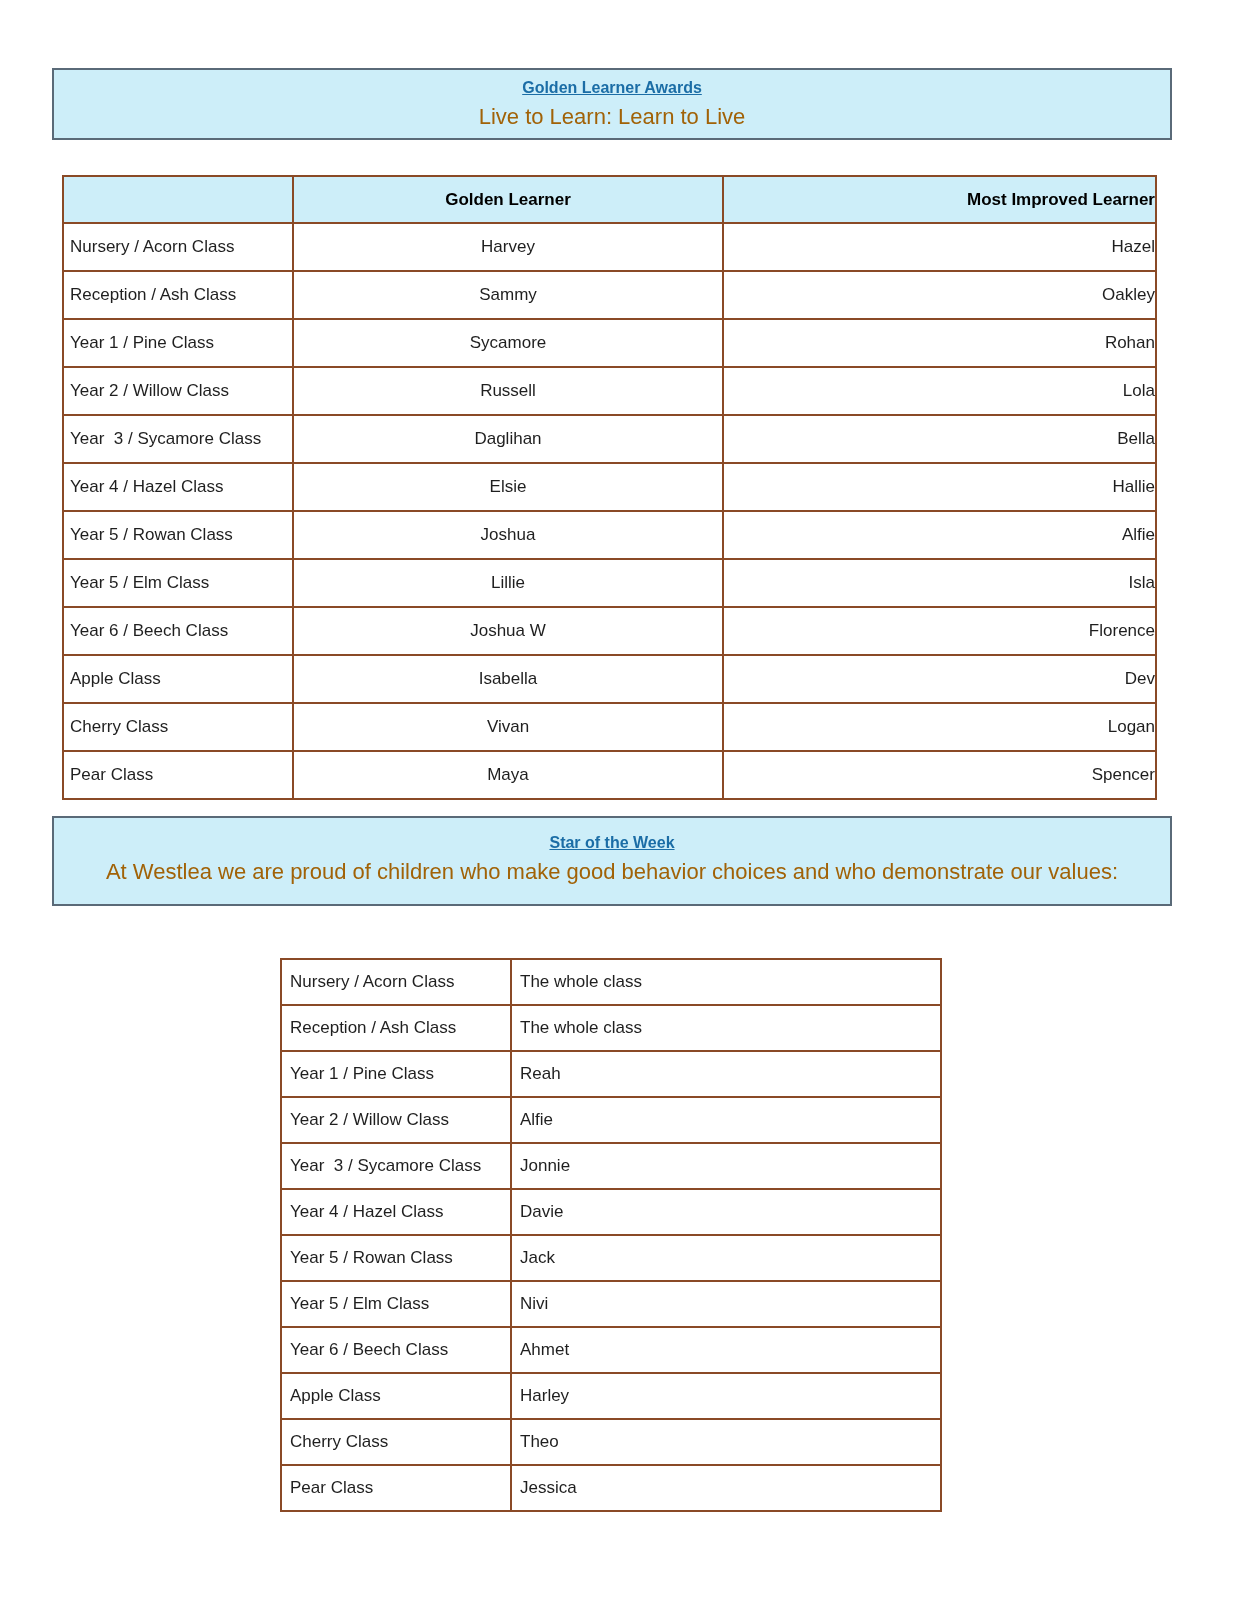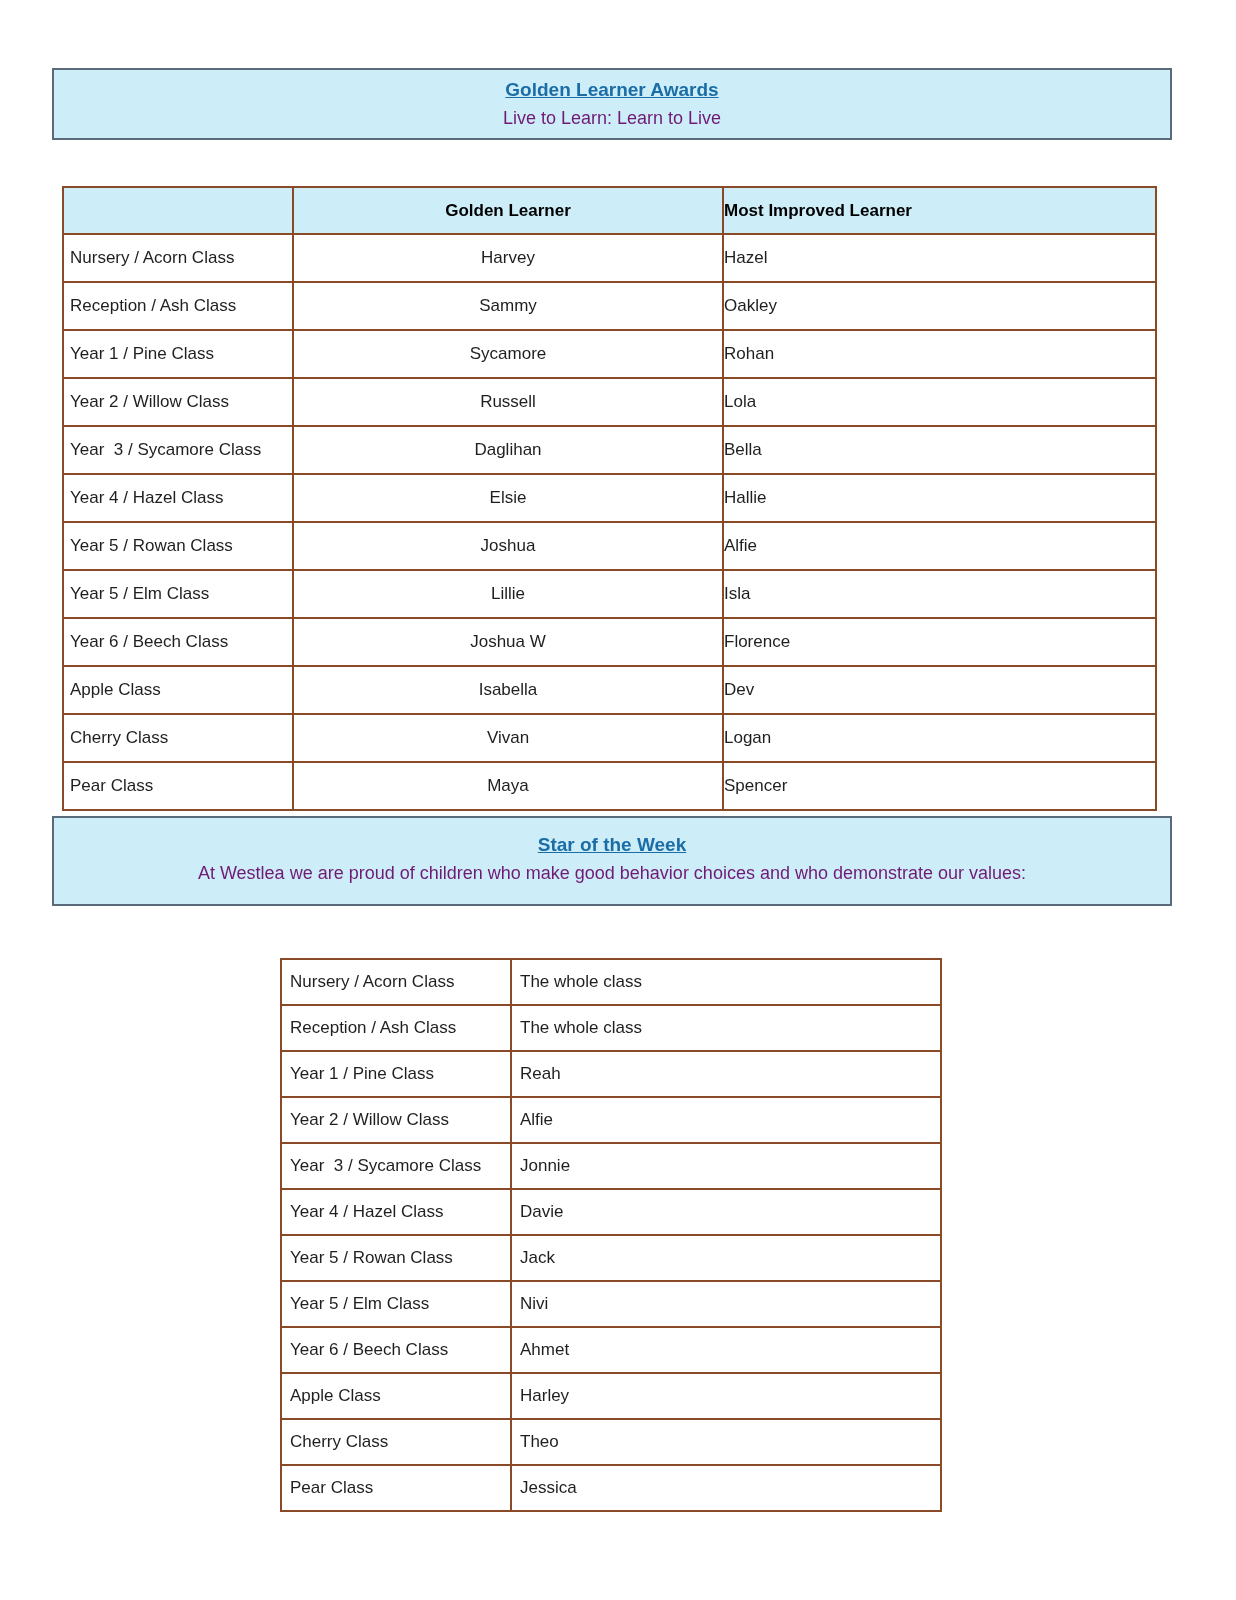--- a/index.html
+++ b/index.html
@@ -16,48 +16,48 @@
   .banner {
     position: absolute;
     left: 52px; width: 1120px;
     background: #cdeef9;
     border: 2px solid #5a6a78;
     text-align: center;
   }
   .banner-golden { top: 68px; height: 72px; padding-top: 9px; }
   .banner-star  { top: 816px; height: 90px; padding-top: 16px; }
   .banner-title {
-    font-size: 19px; font-weight: bold;
+    font-size: 16px; font-weight: bold;
     color: #1b6da6;
     text-decoration: underline;
     display: inline-block;
   }
   .banner-line {
-    font-size: 18px;
-    color: #701a75;
+    font-size: 22px;
+    color: #a16207;
     margin-top: 7px;
     white-space: pre-wrap;
   }
 
   
   table { border-collapse: collapse; table-layout: fixed; position: absolute; }
   td, th {
     border: 2px solid #8a4a26;
     font-size: 17px;
     font-weight: normal;
     vertical-align: middle;
     background: #ffffff;
     overflow: hidden;
   }
-  .awards-table { left: 62px; top: 186px; width: 1093px; padding-left: 12px; }
+  .awards-table { left: 62px; top: 175px; width: 1093px; padding-left: 12px; }
   .awards-table th { background: #cdeef9; font-weight: bold; text-align: center; height: 47px; color: #000; }
   .awards-table td { height: 48px; }
   .awards-table .col-class { width: 230px; text-align: left; padding-left: 6px; white-space: pre-wrap; }
   .awards-table .col-golden { width: 430px; text-align: center; }
-  .awards-table .col-improved { width: 433px; text-align: left; }
+  .awards-table .col-improved { width: 433px; text-align: right; }
 
   .star-table { left: 280px; top: 958px; width: 660px; }
   .star-table td { height: 46px; text-align: left; padding-left: 8px; white-space: pre-wrap; }
   .star-table .col-class { width: 230px; }
   .star-table .col-star { width: 430px; }
 </style>
 </head>
 <body>
 
 <div class="page">

